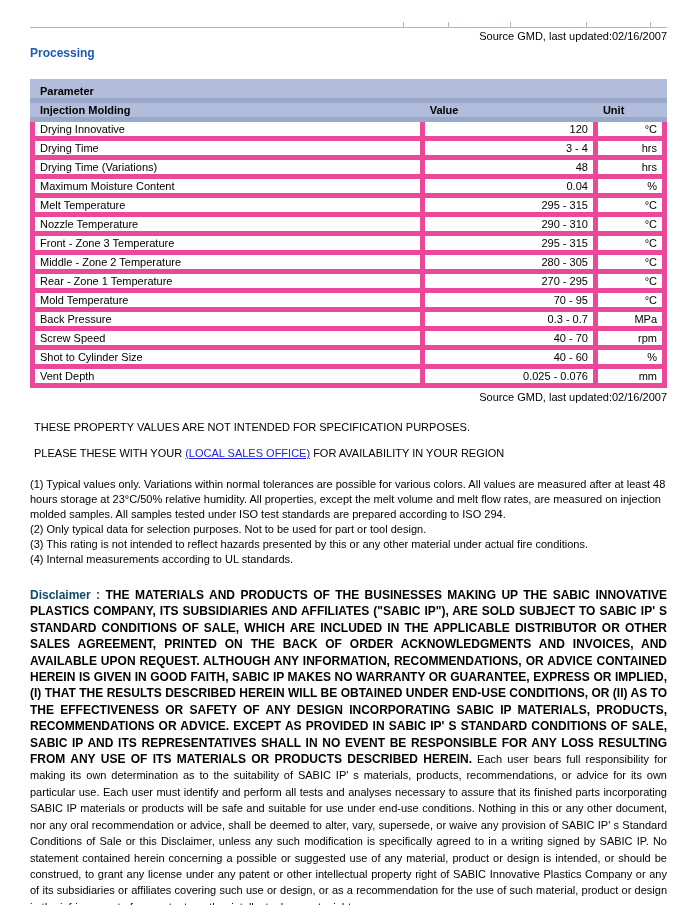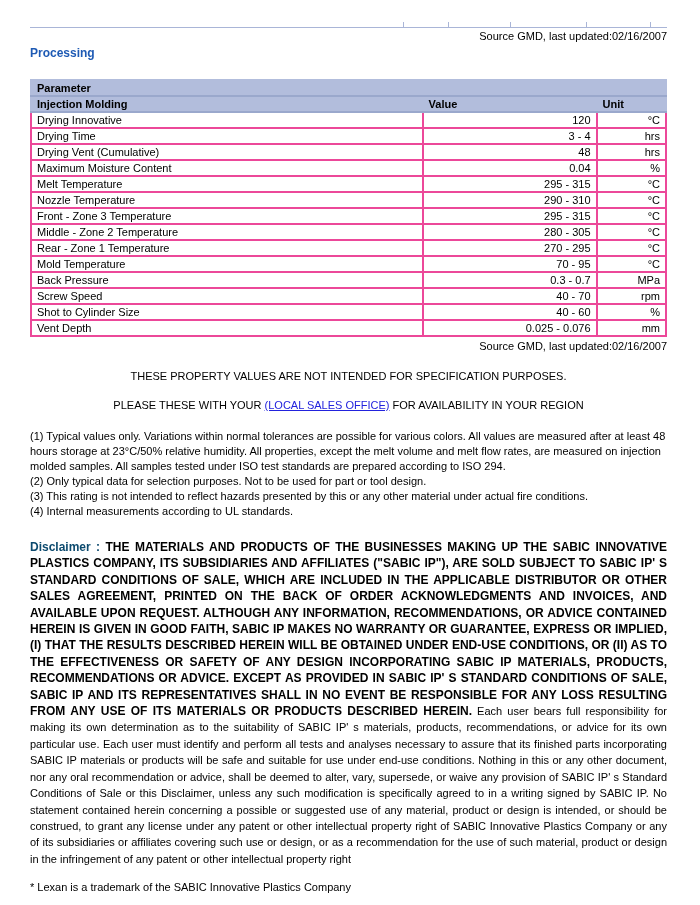--- a/index.html
+++ b/index.html
@@ -20,41 +20,41 @@
   .source{font-size:11px;line-height:13px;text-align:right;}
   .source-top{margin-top:2px;}
   .section{font-size:12px;font-weight:bold;color:#1e5ab4;margin:3px 0 0 0;line-height:14px;}
   table.params{
     border-collapse:collapse;
     width:637px;
     margin-top:19px;
     font-size:11px;
   }
   table.params th, table.params td{
-    border:2px solid #ec4899;
+    border:5px solid #ec4899;
     padding:1px 5px;
     height:12px;
     line-height:12px;
     vertical-align:middle;
     font-size:11px;
   }
   table.params th{
     background:#b2bddc;
     border-color:#b2bddc;
     border-bottom-color:#9aa8cc;
     font-weight:bold;
     text-align:left;
   }
   .col-param{width:378px;}
   .col-value{width:168px;}
   .col-unit{width:67px;}
   .center{text-align:right;}
   .left{text-align:left !important;}
   .source-bottom{margin-top:3px;}
-  .stmt{font-size:11px;line-height:13px;margin:16px;text-align:center;}
+  .stmt{font-size:11px;line-height:13px;margin:4px;}
   .stmt-spec{margin-top:17px;}
   .stmt-avail{margin-top:13px;}
   a.link{color:#2222dd;text-decoration:underline;cursor:pointer;}
   .notes{font-size:11px;line-height:15px;margin-top:17px;}
   .disclaimer{
     margin:20px 0 0 0;
     font-size:11px;
     line-height:16.4px;
     text-align:justify;
   }
@@ -103,21 +103,21 @@
             <td class="left">Drying Innovative</td>
             <td class="center">120</td>
             <td class="center">°C</td>
           </tr>
           <tr>
             <td class="left">Drying Time</td>
             <td class="center">3 - 4</td>
             <td class="center">hrs</td>
           </tr>
           <tr>
-            <td class="left">Drying Vent (Cumulative)</td>
+            <td class="left">Drying Time (Variations)</td>
             <td class="center">48</td>
             <td class="center">hrs</td>
           </tr>
           <tr>
             <td class="left">Maximum Moisture Content</td>
             <td class="center">0.04</td>
             <td class="center">%</td>
           </tr>
           <tr>
             <td class="left">Melt Temperature</td>

